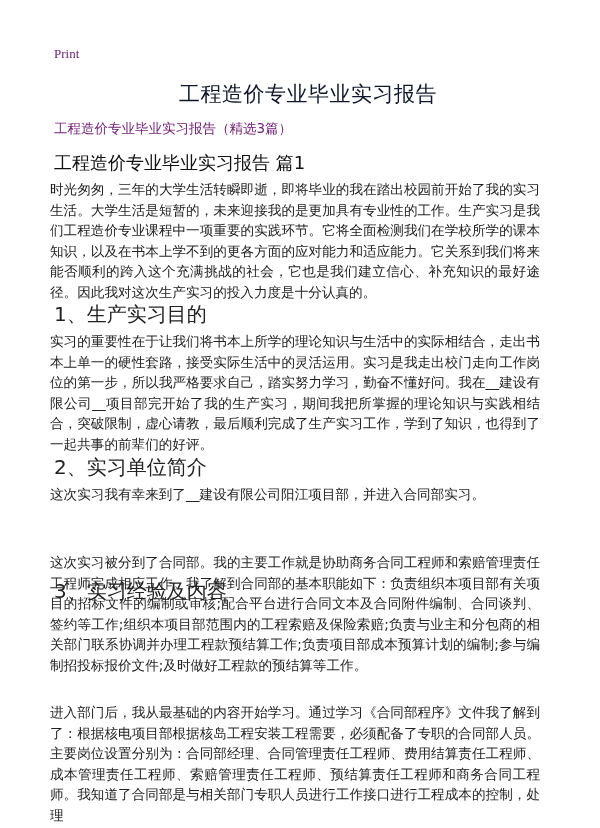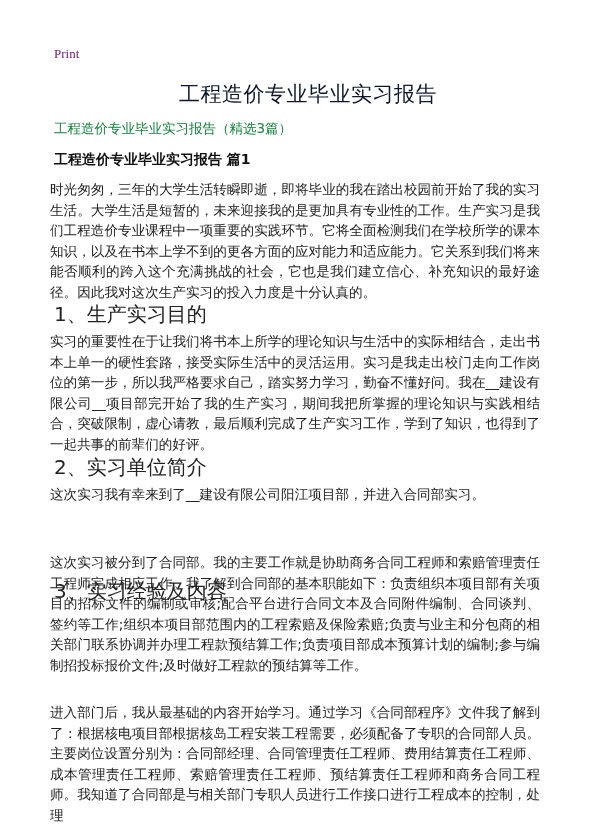--- a/index.html
+++ b/index.html
@@ -9,24 +9,24 @@
   }
   .print-label {
     position: absolute; left: 54px; top: 46px;
     font-family: "Liberation Serif", serif; font-size: 13px; color: #701a75;
   }
   .doc-title {
     position: absolute; left: 8px; width: 600px; top: 80px;
     text-align: center; font-size: 21px; color: #0f172a; letter-spacing: 0.5px;
   }
   .subtitle {
-    position: absolute; left: 54px; top: 120px; font-size: 13.5px; color: #15803d;
+    position: absolute; left: 54px; top: 120px; font-size: 13.5px; color: #701a75;
   }
   .section-heading {
-    position: absolute; left: 54px; top: 151px; font-size: 14px; font-weight: bold; color: #111;
+    position: absolute; left: 54px; top: 151px; font-size: 18px; font-weight: normal; color: #111;
   }
   .body-text {
     position: absolute; left: 50px; width: 490px;
     font-size: 13.6px; line-height: 20.5px; color: #222;
     text-align: justify; text-justify: inter-character; word-break: break-all;
   }
   .item-heading {
     position: absolute; left: 54px; font-size: 20px; color: #222;
   }
 </style>

